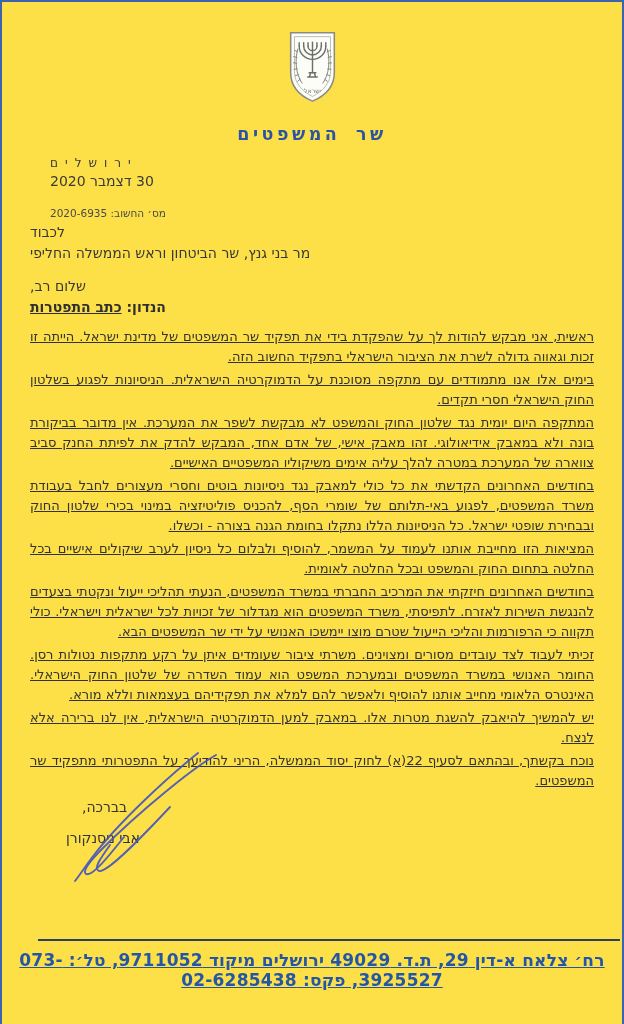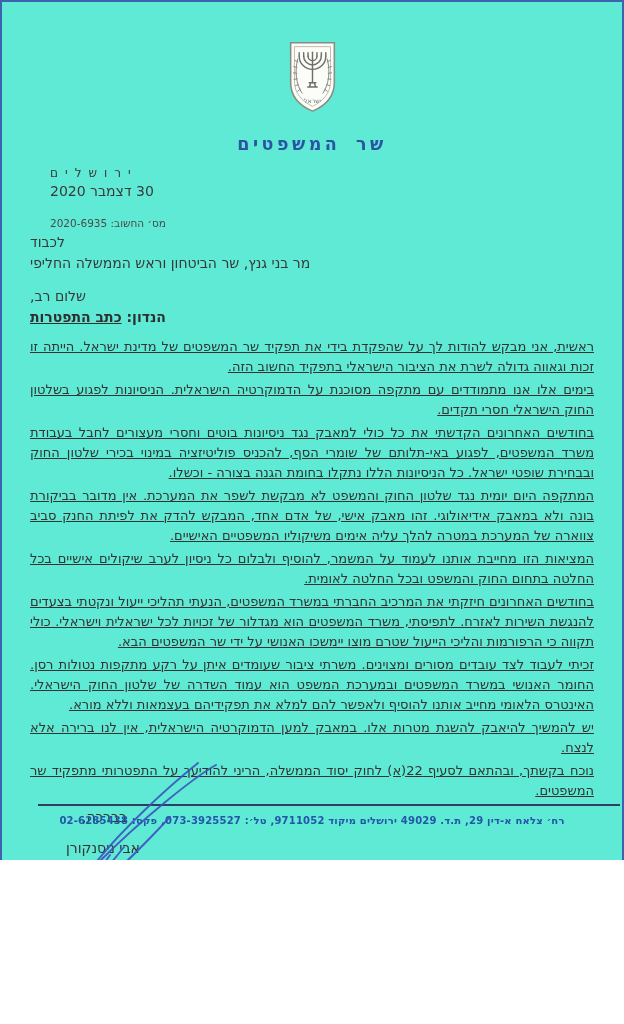--- a/index.html
+++ b/index.html
@@ -1,23 +1,23 @@
 <!DOCTYPE html>
 <html lang="he"><head>
 <meta charset="utf-8">
 <style>
   html,body { margin:0; padding:0; background:#ffffff; }
   .page {
     position:relative;
-    width:624px; height:860px;
+    width:624px; height:1024px;
     box-sizing:border-box;
-    background:#5eead4;
+    background:#fde047;
     border:2px solid #3d63ae;
     border-bottom:none;
-    padding:36px 28px 0 28px;
+    padding:26px 28px 0 28px;
     font-family:"DejaVu Sans", sans-serif;
     color:#383838;
     overflow:hidden;
   }
   .emblem-wrap { display:flex; justify-content:center; margin-top:2px; }
   .title {
     margin-top:20px;
     text-align:center;
     color:#2b55a3;
     font-weight:bold;
@@ -82,24 +82,25 @@
   }
   .footer-rule {
     border-top:2px solid #2e3f63;
     margin:0 2px 0 36px;
     height:0;
   }
   .footer-text {
     direction:rtl;
     text-align:center;
     margin-top:9px;
-    font-size:10px;
+    font-size:17px;
     font-weight:bold;
     color:#2456a8;
     letter-spacing:0.2px;
+    text-decoration:underline;
   }
 </style>
 </head>
 <body>
 
 <div class="page">
 
   <div class="emblem-wrap">
     <svg class="emblem" viewBox="0 0 60 78" width="57" height="74" aria-hidden="true">
       <path d="M7 3 H53 V45 C53 59 44 69 30 75 C16 69 7 59 7 45 Z" fill="#fcfcf8" stroke="#8b8b84" stroke-width="1.6"></path>
@@ -139,22 +140,22 @@
     <div class="greeting">שלום רב,</div>
     <div class="subject">
       <span>הנדון:</span>
       <span class="subject-value">כתב התפטרות</span>
     </div>
   </div>
 
   <div class="body-text">
     <p>ראשית, אני מבקש להודות לך על שהפקדת בידי את תפקיד שר המשפטים של מדינת ישראל. הייתה זו זכות וגאווה גדולה לשרת את הציבור הישראלי בתפקיד החשוב הזה.</p>
     <p>בימים אלו אנו מתמודדים עם מתקפה מסוכנת על הדמוקרטיה הישראלית. הניסיונות לפגוע בשלטון החוק הישראלי חסרי תקדים.</p>
+    <p>המתקפה היום יומית נגד שלטון החוק והמשפט לא מבקשת לשפר את המערכת. אין מדובר בביקורת בונה ולא במאבק אידיאולוגי. זהו מאבק אישי, של אדם אחד, המבקש להדק את לפיתת החנק סביב צווארה של המערכת במטרה להלך עליה אימים משיקוליו המשפטיים האישיים.</p>
     <p>בחודשים האחרונים הקדשתי את כל כולי למאבק נגד ניסיונות בוטים וחסרי מעצורים לחבל בעבודת משרד המשפטים, לפגוע באי-תלותם של שומרי הסף, להכניס פוליטיזציה במינוי בכירי שלטון החוק ובבחירת שופטי ישראל. כל הניסיונות הללו נתקלו בחומת הגנה בצורה - וכשלו.</p>
-    <p>המתקפה היום יומית נגד שלטון החוק והמשפט לא מבקשת לשפר את המערכת. אין מדובר בביקורת בונה ולא במאבק אידיאולוגי. זהו מאבק אישי, של אדם אחד, המבקש להדק את לפיתת החנק סביב צווארה של המערכת במטרה להלך עליה אימים משיקוליו המשפטיים האישיים.</p>
     <p>המציאות הזו מחייבת אותנו לעמוד על המשמר, להוסיף ולבלום כל ניסיון לערב שיקולים אישיים בכל החלטה בתחום החוק והמשפט ובכל החלטה לאומית.</p>
     <p>בחודשים האחרונים חיזקתי את המרכיב החברתי במשרד המשפטים, הנעתי תהליכי ייעול ונקטתי בצעדים להנגשת השירות לאזרח. לתפיסתי, משרד המשפטים הוא מגדלור של זכויות לכל ישראלית וישראלי. כולי תקווה כי הרפורמות והליכי הייעול שטרם מוצו יימשכו האנושי על ידי שר המשפטים הבא.</p>
     <p>זכיתי לעבוד לצד עובדים מסורים ומצוינים. משרתי ציבור שעומדים איתן על רקע מתקפות נטולות רסן. החומר האנושי במשרד המשפטים ובמערכת המשפט הוא עמוד השדרה של שלטון החוק הישראלי. האינטרס הלאומי מחייב אותנו להוסיף ולאפשר להם למלא את תפקידיהם בעצמאות וללא מורא.</p>
     <p>יש להמשיך להיאבק להשגת מטרות אלו. במאבק למען הדמוקרטיה הישראלית, אין לנו ברירה אלא לנצח.</p>
     <p>נוכח בקשתך, ובהתאם לסעיף 22(א) לחוק יסוד הממשלה, הריני להודיעך על התפטרותי מתפקיד שר המשפטים.</p>
   </div>
 
   <div class="closing">
     <svg class="signature-svg" width="210" height="140" viewBox="0 0 210 140" aria-hidden="true">
       <g fill="none" stroke="#3e4fc0" stroke-width="1.9" stroke-linecap="round" opacity="0.88">

